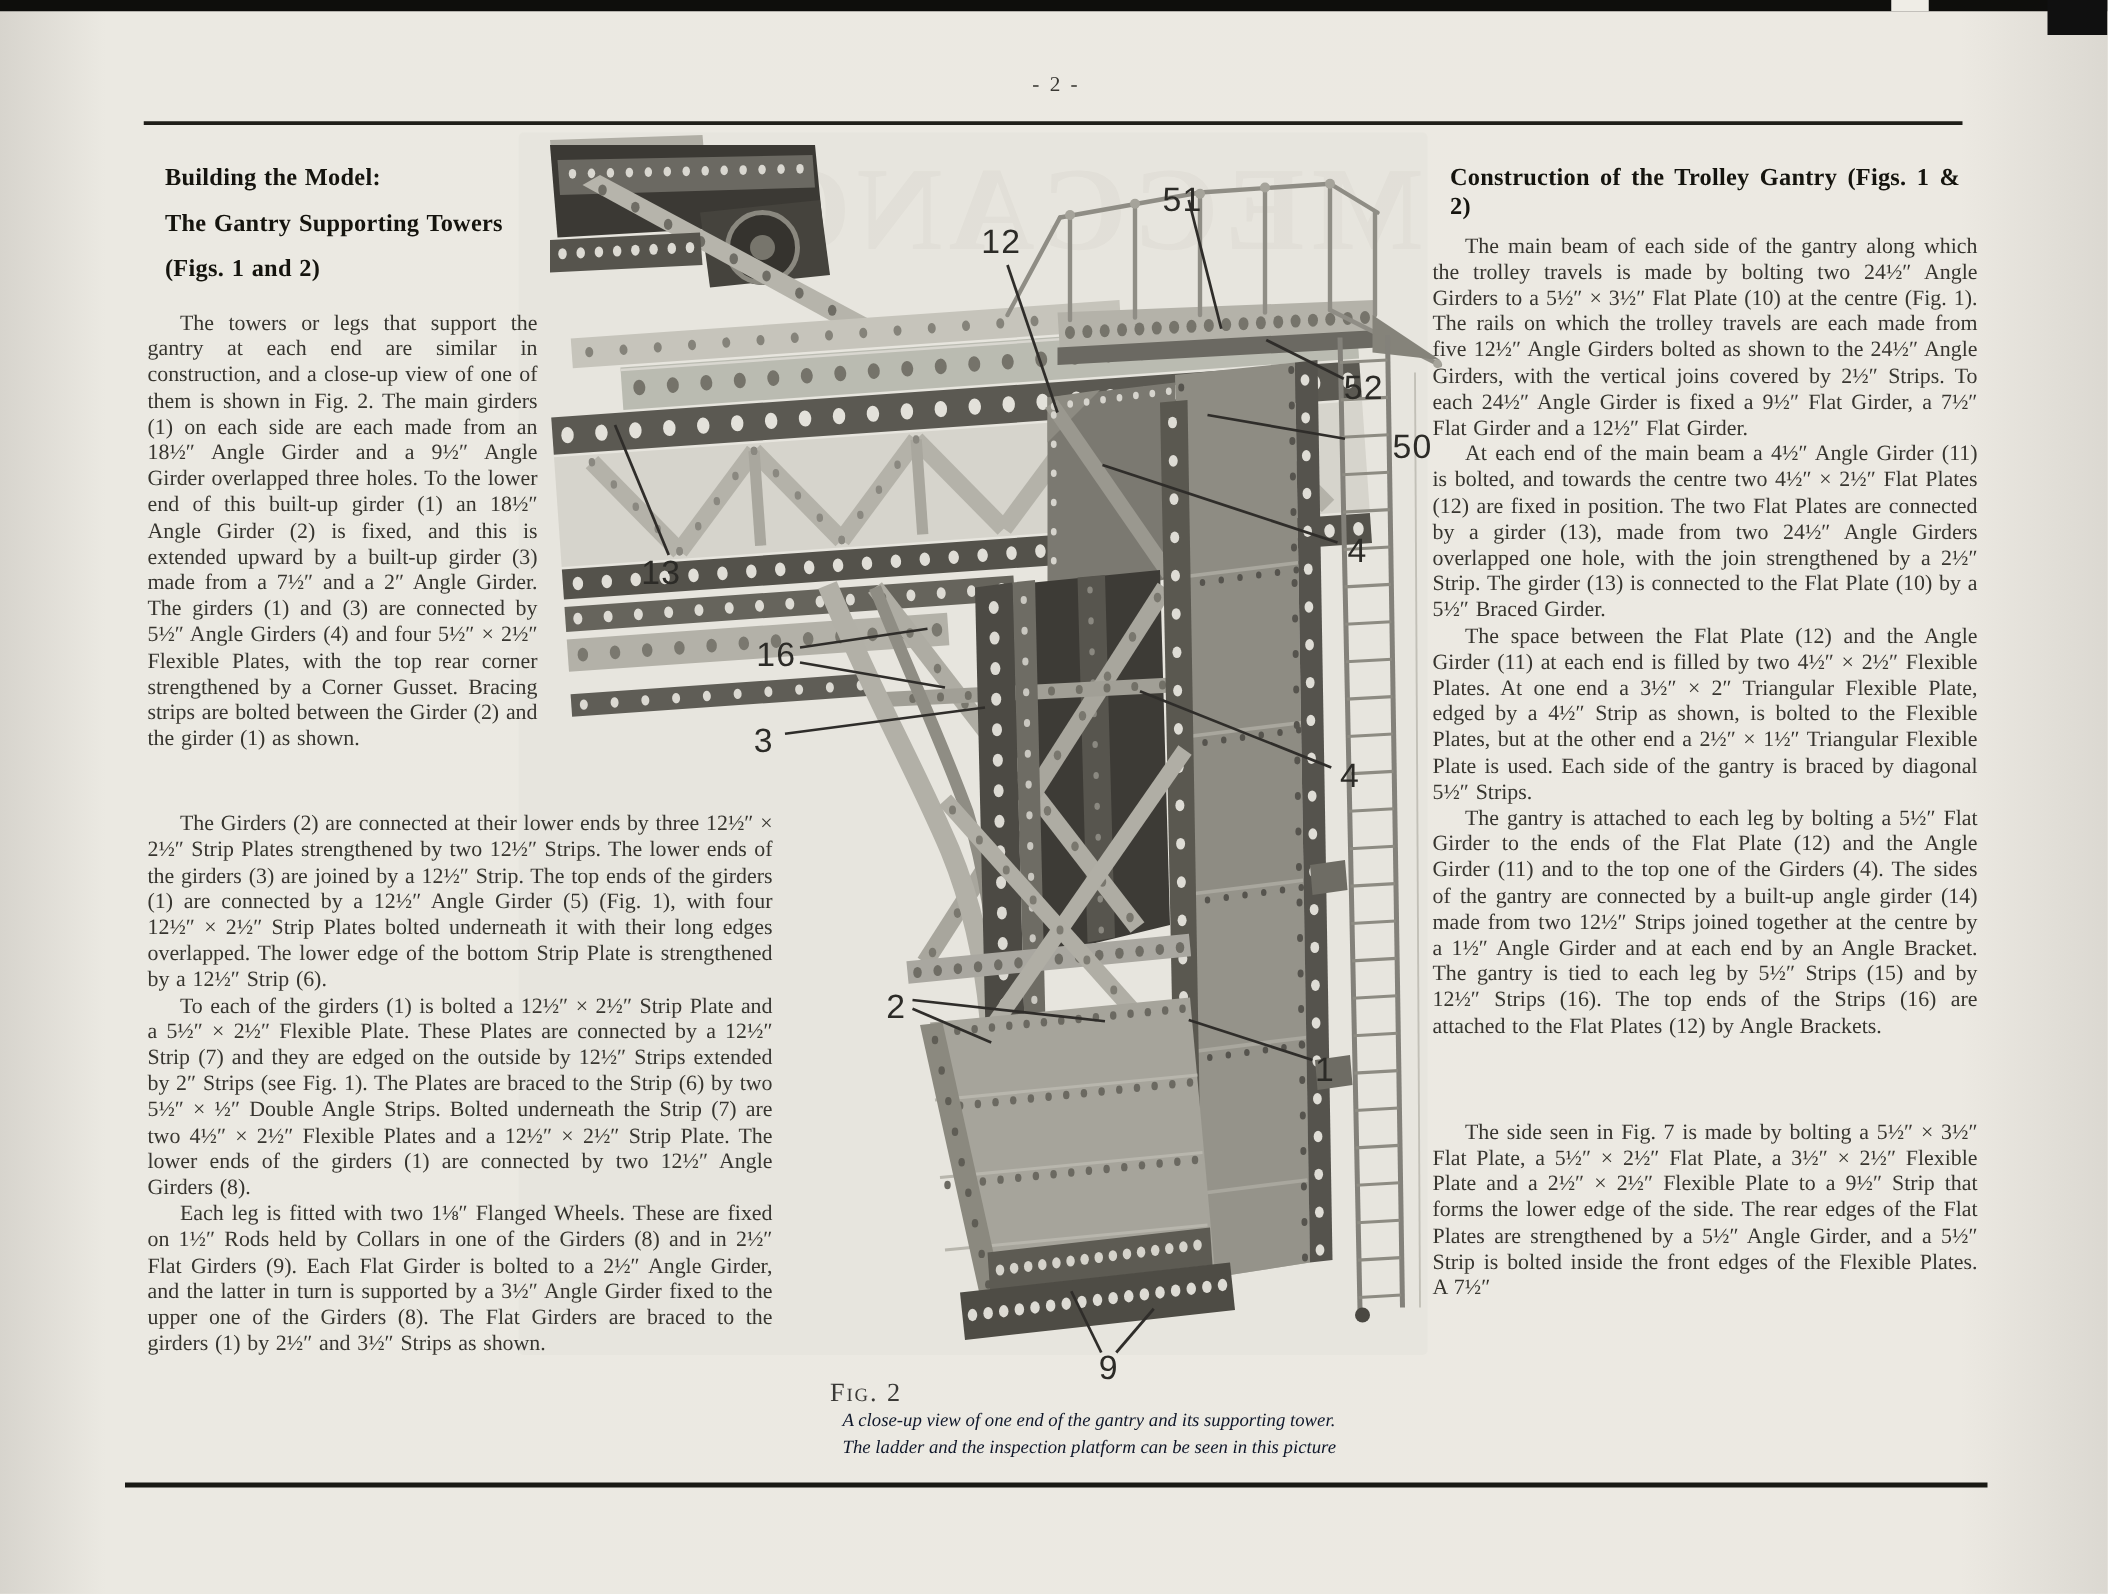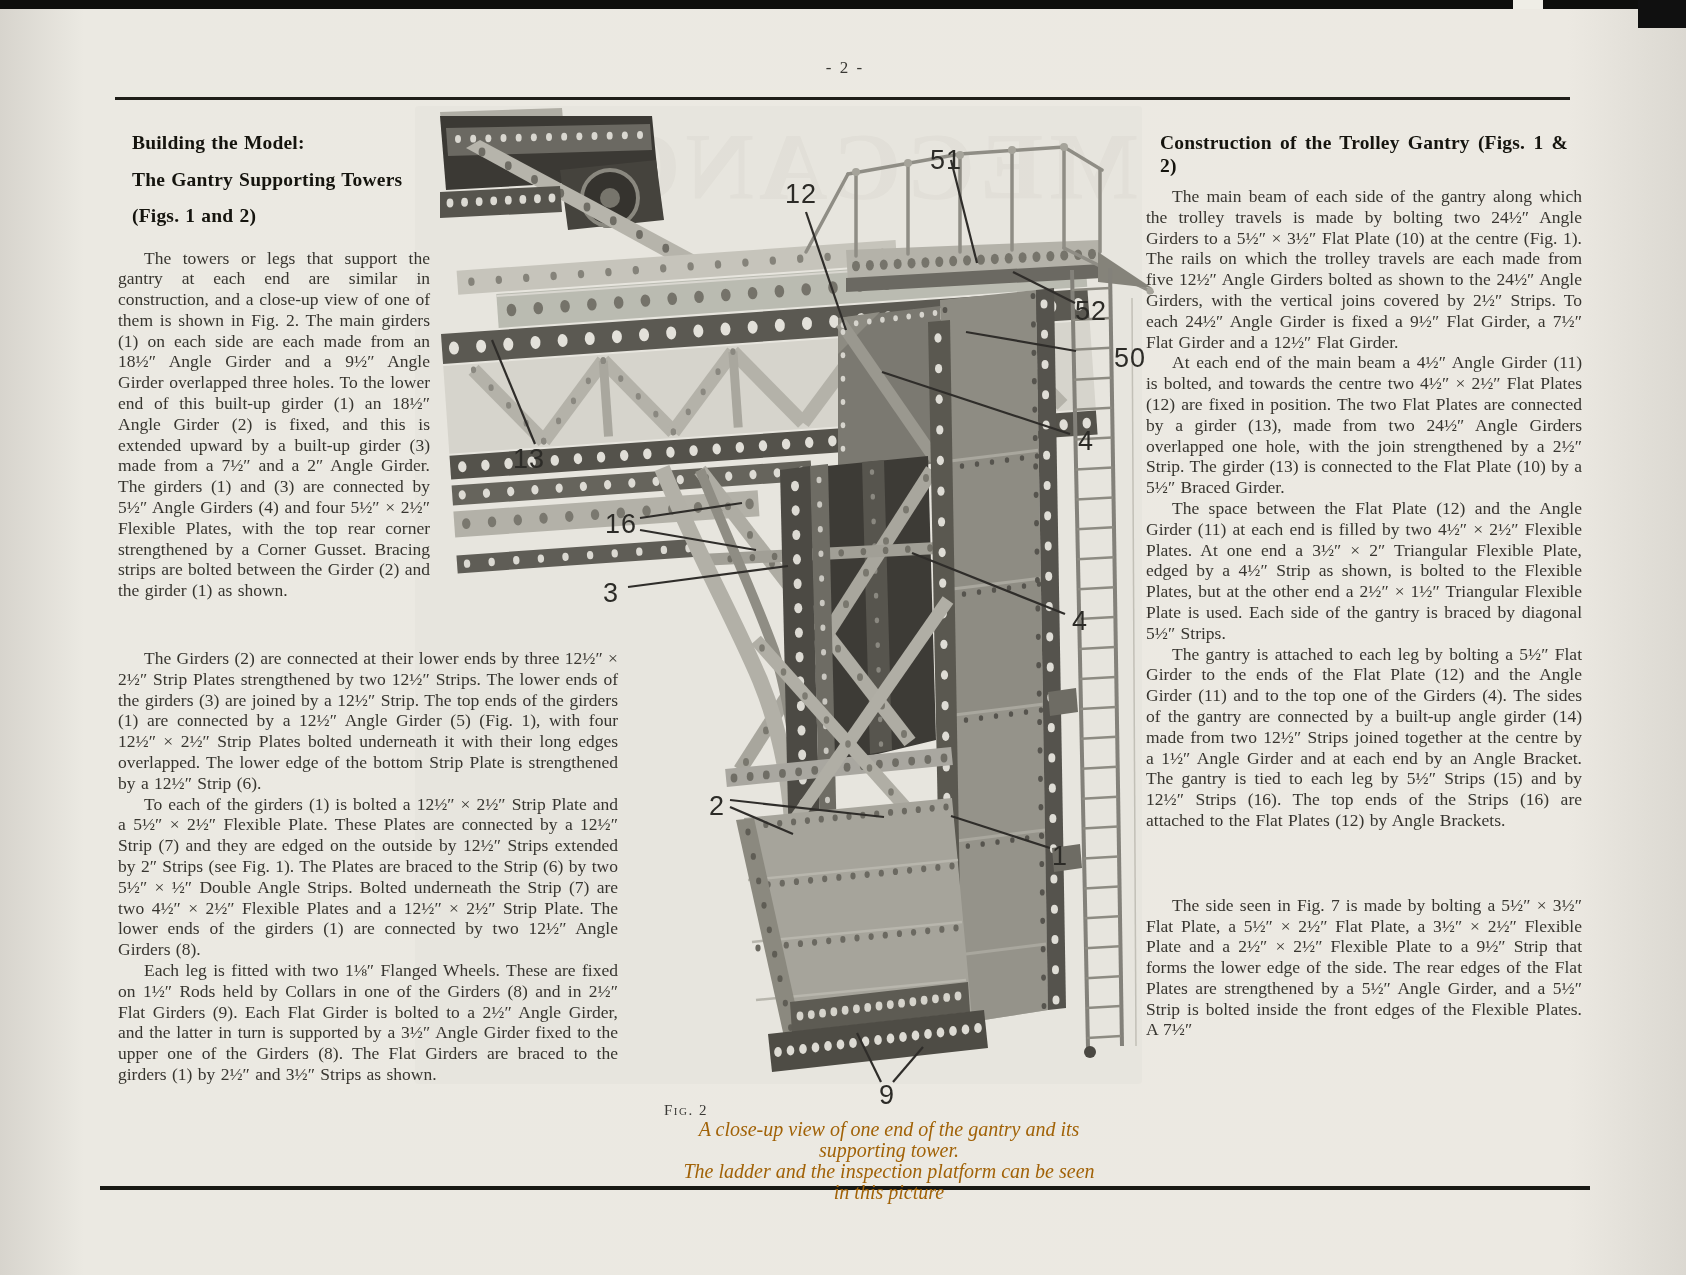--- a/index.html
+++ b/index.html
@@ -34,22 +34,22 @@
 
   
   #ghost-text{left:548px;top:112px;width:590px;height:120px;transform:scaleX(-1);
     font-weight:700;font-size:95px;letter-spacing:5px;color:rgba(108,102,92,0.10);
     font-family:"Liberation Serif",serif;white-space:nowrap;}
   #fig-svg{left:0;top:0;width:1686px;height:1275px;pointer-events:none;}
   .callout{position:absolute;transform:translate(-50%,-50%);
     font-family:"Liberation Sans","DejaVu Sans",sans-serif;
     font-size:27px;color:#2c2b27;letter-spacing:1px;}
   .caption{left:664px;top:1102px;width:440px;}
-  .caption .cap-label{font-size:15px;letter-spacing:1.5px;color:#3a3936;font-variant:small-caps;}
-  .caption .cap-line{font-style:italic;font-size:20px;line-height:21px;color:#a16207;padding-left:10px;text-align:center;}
+  .caption .cap-label{font-size:21px;letter-spacing:1.5px;color:#3a3936;font-variant:small-caps;}
+  .caption .cap-line{font-style:italic;font-size:15px;line-height:21px;color:#0f172a;padding-left:10px;}
 </style>
 </head>
 <body>
 
 <div class="abs top-bar"></div>
 <div class="abs top-bar-notch"></div>
 <div class="abs corner-block"></div>
 <div class="abs page-number">- 2 -</div>
 <div class="abs rule rule-top"></div>
 <div class="abs rule-bottom"></div>

